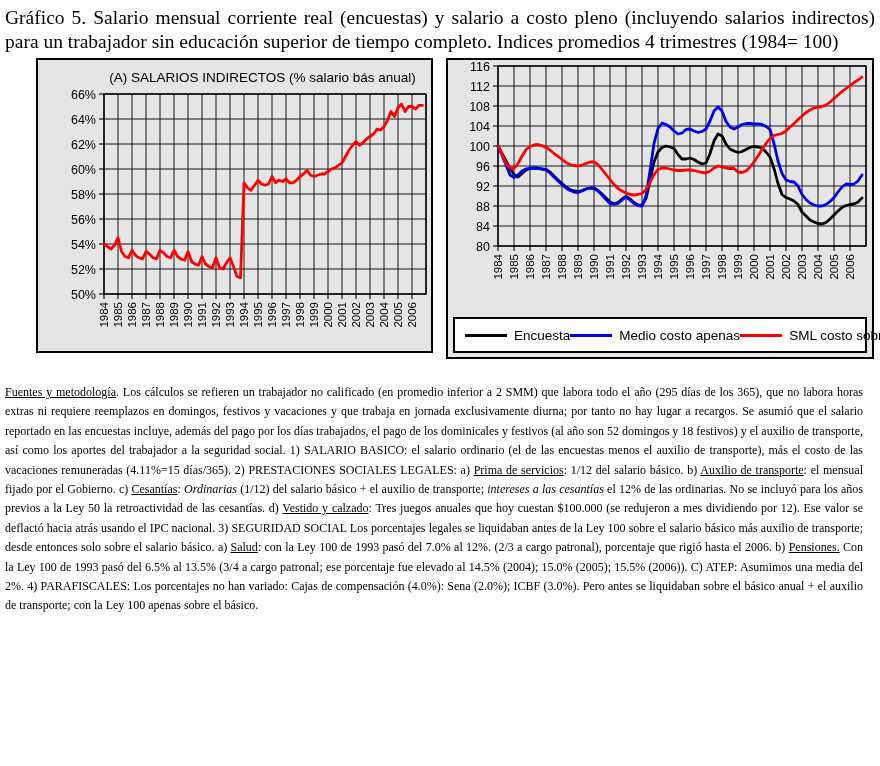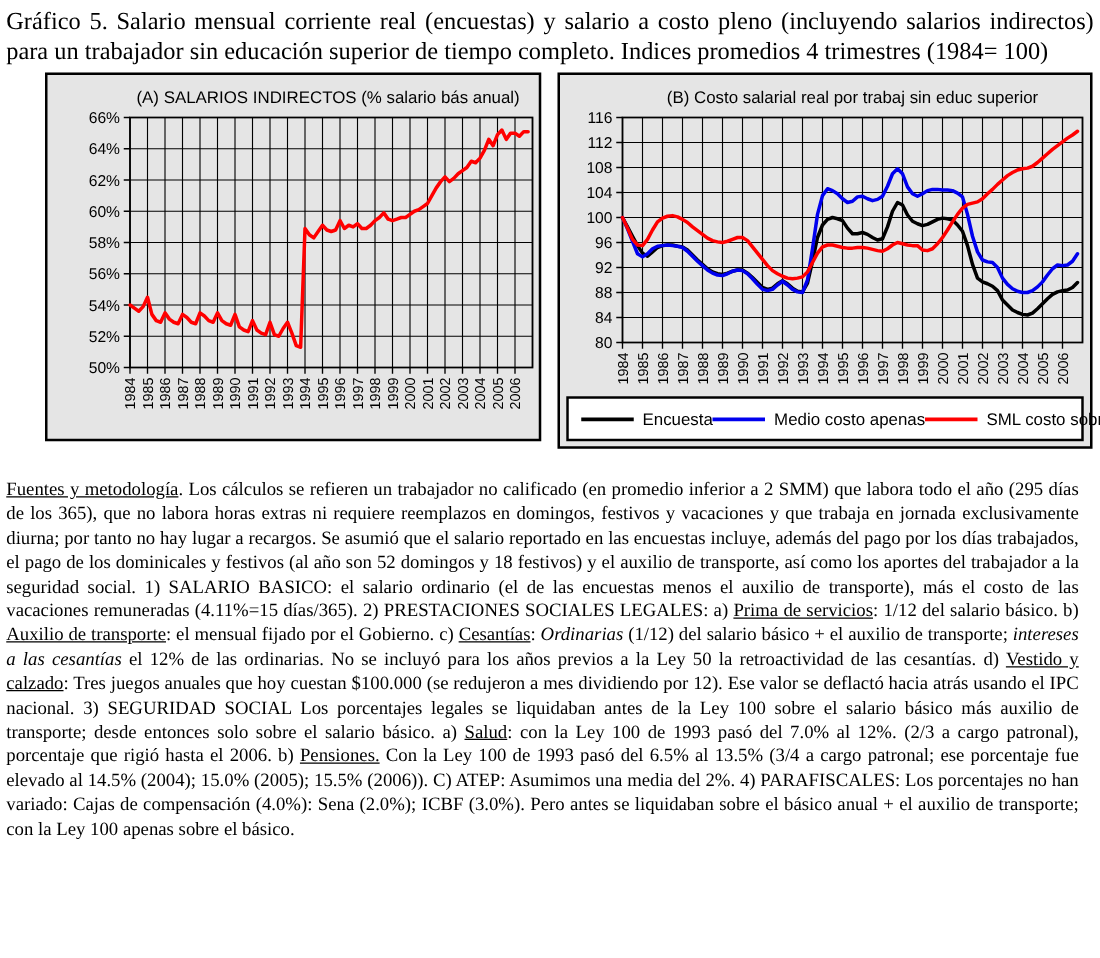--- a/index.html
+++ b/index.html
@@ -31,21 +31,21 @@
     display:flex; align-items:center; justify-content:space-between;
     padding:0 10px;
     font-family:"Liberation Sans", sans-serif; font-size:13.5px;
     background:#fff;
     text-align:right;
   }
   .legend-item { display:flex; align-items:center; gap:7px; white-space:nowrap; }
   .swatch { display:inline-block; width:42px; height:3px; background:#000; }
   .notes {
     margin:11px 17px 0 5px;
-    font-size:15px; line-height:19.4px;
+    font-size:12px; line-height:19.4px;
     text-align:justify;
   }
   .notes .u { text-decoration:underline; }
   .notes .i { font-style:italic; }
 </style>
 </head>
 <body>
 
 <div class="page">
 
@@ -152,21 +152,20 @@
           <text x="350" y="214" text-anchor="end" font-size="11.5" font-family="Liberation Sans, sans-serif" transform="rotate(-90 350 214)">2004</text>
           <line x1="360" y1="206" x2="360" y2="211" stroke="#000" stroke-width="1.1"></line>
           <text x="364" y="214" text-anchor="end" font-size="11.5" font-family="Liberation Sans, sans-serif" transform="rotate(-90 364 214)">2005</text>
           <line x1="374" y1="206" x2="374" y2="211" stroke="#000" stroke-width="1.1"></line>
           <text x="378" y="214" text-anchor="end" font-size="11.5" font-family="Liberation Sans, sans-serif" transform="rotate(-90 378 214)">2006</text>
           <polyline points="66.0,156.0 69.5,158.5 73.0,161.0 76.5,157.3 80.0,149.8 83.5,163.5 87.0,168.5 90.5,169.8 94.0,162.3 97.5,167.3 101.0,169.8 104.5,171.0 108.0,163.5 111.5,166.0 115.0,169.8 118.5,171.0 122.0,162.3 125.5,164.8 129.0,168.5 132.5,169.8 136.0,162.3 139.5,168.5 143.0,171.0 146.5,172.2 150.0,163.5 153.5,173.5 157.0,176.0 160.5,177.3 164.0,168.5 167.5,176.0 171.0,178.5 174.5,179.7 178.0,169.8 181.5,179.7 185.0,181.0 188.5,174.8 192.0,169.8 195.5,178.5 199.0,188.5 202.5,189.8 206.0,94.8 209.5,99.8 213.0,102.3 216.5,97.2 220.0,92.2 223.5,96.0 227.0,97.2 230.5,96.0 234.0,88.5 237.5,94.8 241.0,92.2 244.5,93.5 248.0,91.0 251.5,94.8 255.0,94.8 258.5,92.2 262.0,88.5 265.5,86.0 269.0,82.3 272.5,87.3 276.0,88.5 279.5,87.3 283.0,86.0 286.5,86.0 290.0,83.5 293.5,81.0 297.0,79.7 300.5,77.3 304.0,74.8 307.5,68.5 311.0,62.3 314.5,57.3 318.0,53.5 321.5,57.3 325.0,54.7 328.5,51.0 332.0,48.5 335.5,46.0 339.0,41.0 342.5,42.2 346.0,38.5 349.5,32.3 353.0,23.5 356.5,28.5 360.0,19.7 363.5,16.0 367.0,23.5 370.5,18.5 374.0,18.5 377.5,21.0 381.0,17.3 384.5,17.3" fill="none" stroke="#ff0000" stroke-width="2.8" stroke-linejoin="round" stroke-linecap="round"></polyline>
         </svg>
     </div>
 
     <div class="chart-box" id="chartB">
-      <div class="chart-title">(B) Costo salarial real por trabaj sin educ superior</div>
       <svg id="svgB" width="424" height="229" viewBox="0 0 424 229">
           <line x1="50" y1="6" x2="50" y2="186" stroke="#000" stroke-width="0.9"></line>
           <line x1="66" y1="6" x2="66" y2="186" stroke="#000" stroke-width="0.9"></line>
           <line x1="82" y1="6" x2="82" y2="186" stroke="#000" stroke-width="0.9"></line>
           <line x1="98" y1="6" x2="98" y2="186" stroke="#000" stroke-width="0.9"></line>
           <line x1="114" y1="6" x2="114" y2="186" stroke="#000" stroke-width="0.9"></line>
           <line x1="130" y1="6" x2="130" y2="186" stroke="#000" stroke-width="0.9"></line>
           <line x1="146" y1="6" x2="146" y2="186" stroke="#000" stroke-width="0.9"></line>
           <line x1="162" y1="6" x2="162" y2="186" stroke="#000" stroke-width="0.9"></line>
           <line x1="178" y1="6" x2="178" y2="186" stroke="#000" stroke-width="0.9"></line>

